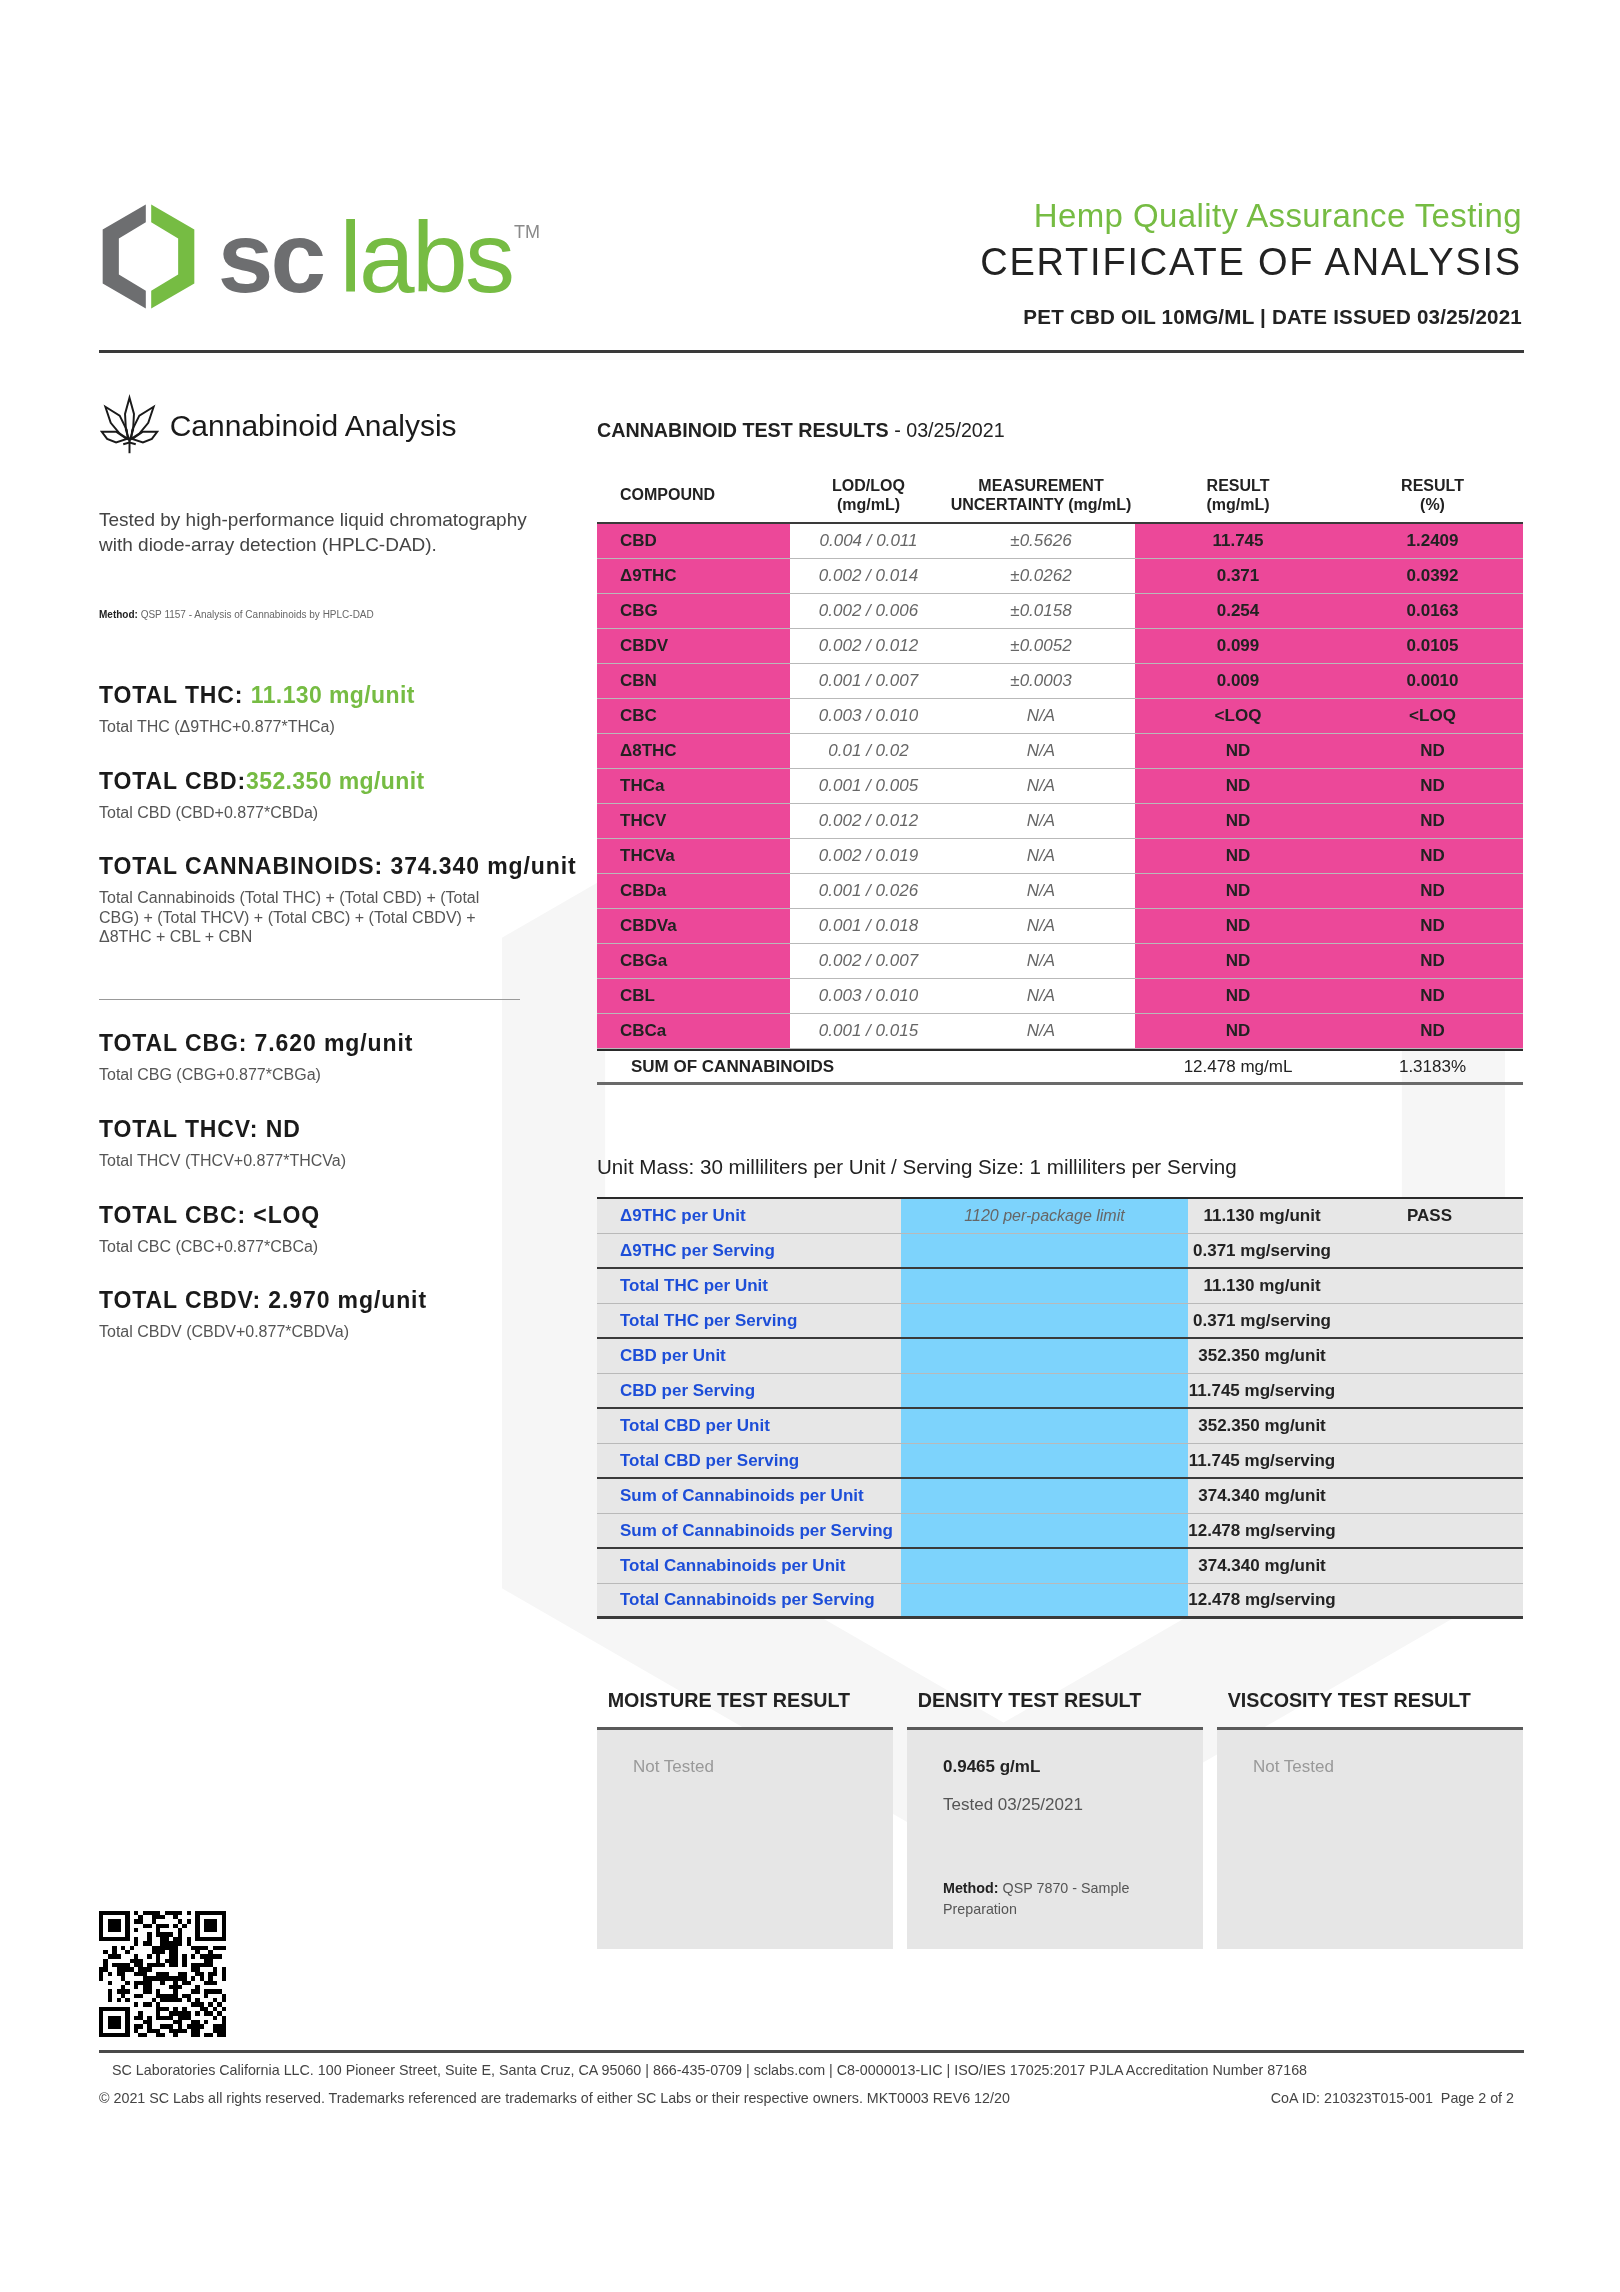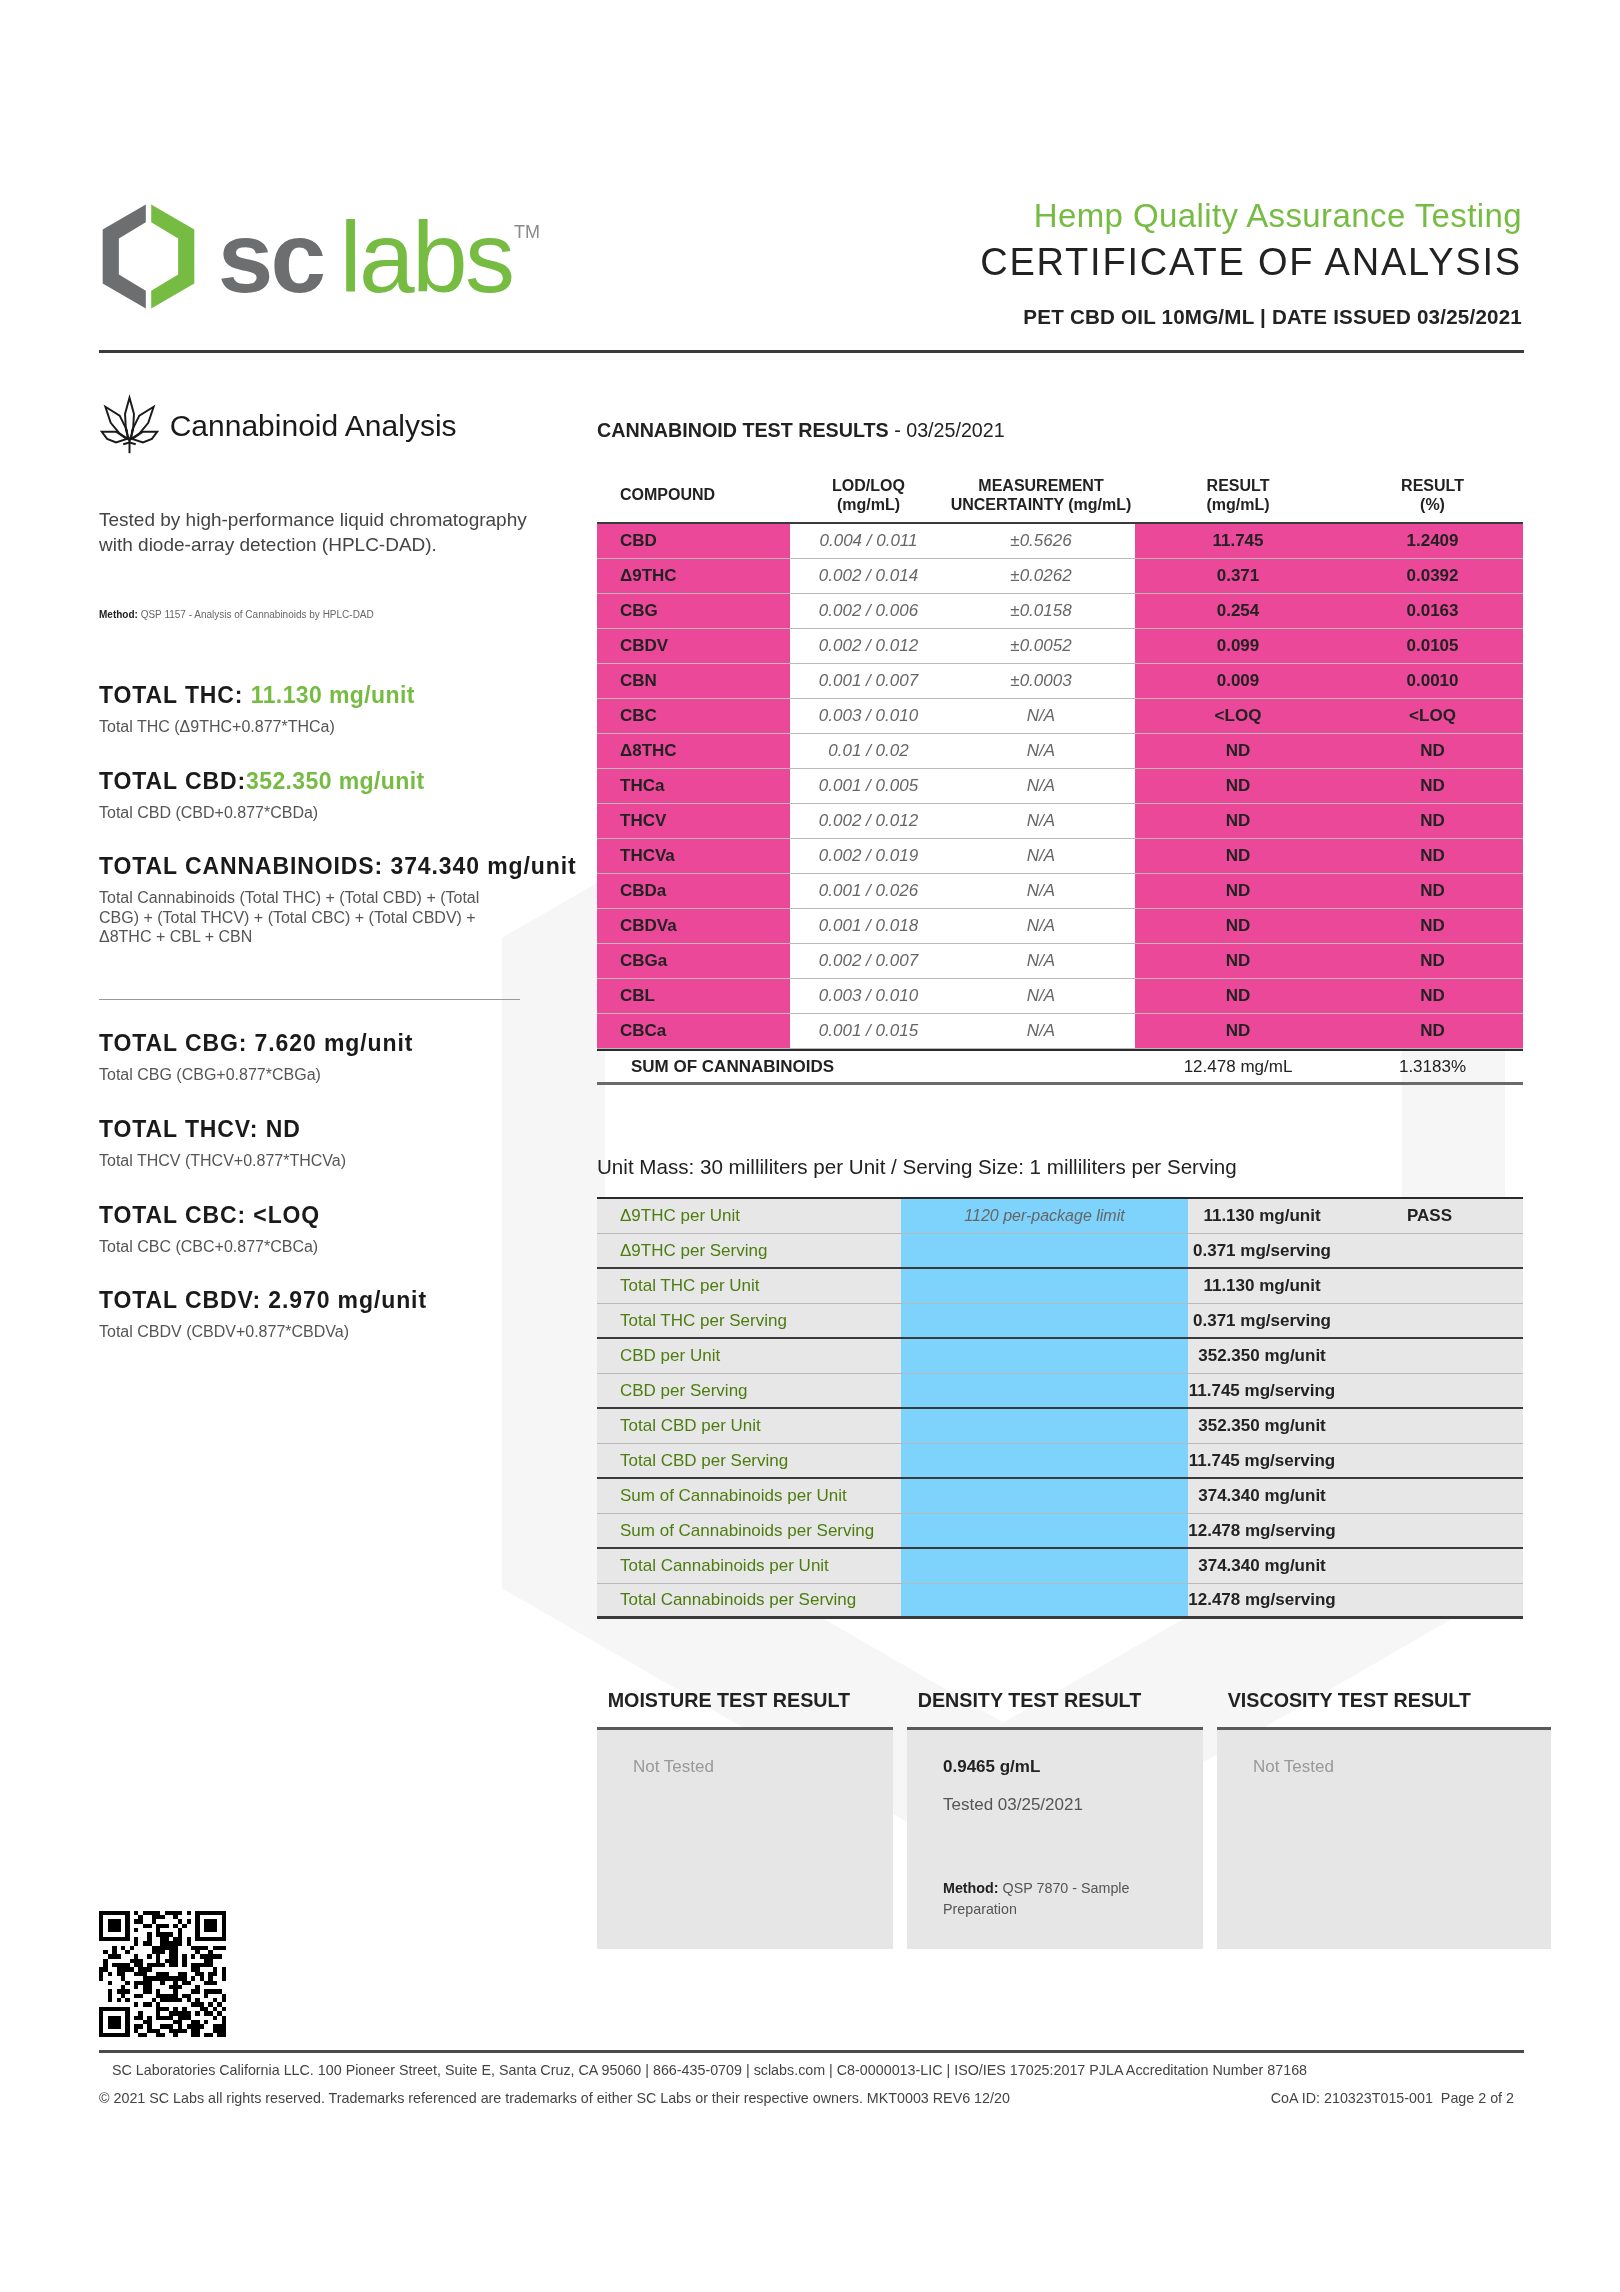--- a/index.html
+++ b/index.html
@@ -57,21 +57,21 @@
   .tbl-sum .s-mg { grid-column: 4; }
   .tbl-sum .s-pct { grid-column: 5; }
 
   
   .unit-title { position: absolute; left: 597px; top: 1155px; font-size: 20.6px; color: #222; }
   .utbl { position: absolute; left: 597px; top: 1197px; width: 926px; border-top: 2.7px solid #2a2a2a; }
   .utbl-row { display: grid; grid-template-columns: 304px 287px 148px 187px; height: 35px; align-items: center; font-size: 17px; background: #e7e7e7; border-bottom: 1.8px solid #b9b9b9; }
   .utbl-row.group-end { border-bottom: 2.7px solid #3a3a3a; }
   .utbl-row.last { border-bottom: 3.6px solid #3a3a3a; }
   .utbl-row > div { height: 100%; display: flex; align-items: center; justify-content: center; }
-  .utbl-row .u-label { justify-content: flex-start; padding-left: 23px; font-weight: normal; color: #4d7c0f; }
+  .utbl-row .u-label { justify-content: flex-start; padding-left: 23px; font-weight: bold; color: #1d4ed8; }
   .utbl-row .u-limit { background: #7dd3fc; font-style: italic; color: #666; font-size: 16px; }
   .utbl-row .u-val { font-weight: bold; color: #222; }
   .utbl-row .u-status { font-weight: bold; color: #222; }
 
   
   .box { position: absolute; top: 1684px; width: 296px; }
   .box-title { font-size: 19.7px; font-weight: bold; color: #222; padding-left: 10.7px; height: 43px; line-height: 32px; }
   .box-body { height: 222px; background: #e6e6e6; border-top: 3.6px solid #5a5a5a; padding: 27px 36px; }
   .box-na { font-size: 17px; color: #999; }
   .box-val { font-size: 17px; font-weight: bold; color: #222; }
@@ -385,21 +385,21 @@
   <div class="box-title">DENSITY TEST RESULT</div>
   <div class="box-body">
     <div class="box-val">0.9465 g/mL</div>
     <div class="box-date">Tested 03/25/2021</div>
     <div class="box-method">
       <b>Method:</b>
       <span>QSP 7870 - Sample Preparation</span>
     </div>
   </div>
 </div>
-<div class="box" style="left:1217px; width:334px;">
+<div class="box" style="left:1217px; width:306px;">
   <div class="box-title">VISCOSITY TEST RESULT</div>
   <div class="box-body">
     <div class="box-na">Not Tested</div>
   </div>
 </div>
 
 <svg class="qr" id="qr" viewBox="0 0 29 29" shape-rendering="crispEdges">
     <rect x="0" y="0" width="29" height="29" fill="#fff"></rect>
     <rect x="0" y="0" width="7" height="7" fill="#000"></rect>
     <rect x="1" y="1" width="5" height="5" fill="#fff"></rect>

